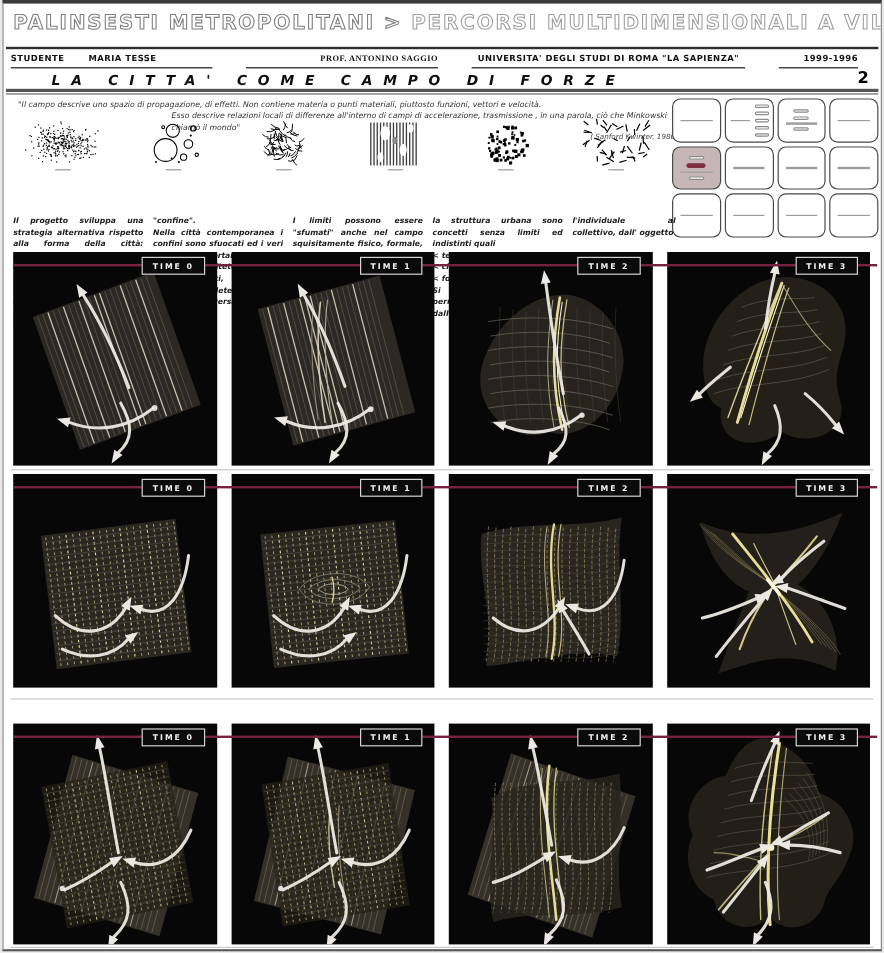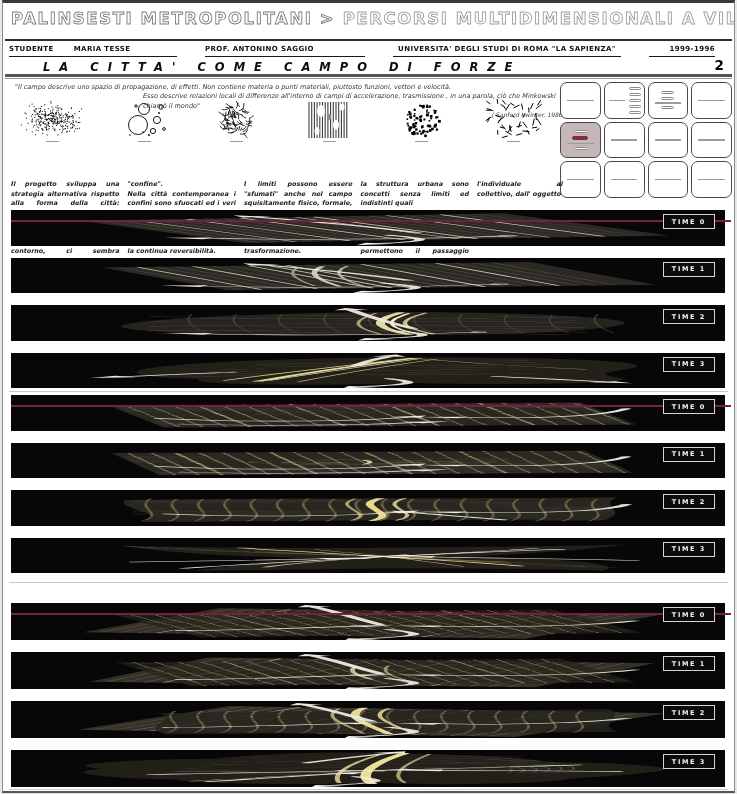--- a/index.html
+++ b/index.html
@@ -9,21 +9,21 @@
   
   .big-title{position:absolute;top:6px;left:8px;right:4px;white-space:nowrap;
     font-weight:bold;font-size:16.5px;letter-spacing:1.6px;color:#fff;
     -webkit-text-stroke:0.9px #7f7f7f;}
   .big-title .p2{-webkit-text-stroke:0.9px #9f9f9f;}
   .rule1{position:absolute;top:36px;left:2px;right:2px;height:2px;background:#2e2e2e;}
   .meta-row{position:absolute;top:42px;left:6px;right:19px;display:flex;gap:28px;
     font-size:7px;font-weight:bold;letter-spacing:.4px;color:#111;}
   .meta-cell{border-bottom:1.5px solid #1a1a1a;padding-bottom:3px;}
   .mc1{flex:0 0 168px;display:flex;gap:20px;}
-  .mc2{flex:0 0 160px;text-align:left;}
+  .mc2{flex:0 0 160px;text-align:right;font-family:Liberation Serif, serif;}
   .mc3{flex:1;text-align:center;}
   .mc4{flex:0 0 66px;text-align:right;}
   .subtitle{position:absolute;top:57px;left:40px;right:60px;text-align:left;
     font-style:italic;font-weight:bold;font-size:11.5px;letter-spacing:9px;color:#0d0d0d;}
   .pagenum{position:absolute;top:54px;right:10px;font-weight:bold;font-size:13.5px;color:#000;}
   .dblrule{position:absolute;top:71px;left:2px;right:2px;height:5px;
     background:linear-gradient(#555 0 55%,#fff 55% 72%,#9a9a9a 72% 100%);}
   
   .quote{position:absolute;top:80px;left:12px;width:552px;font-style:italic;
     font-size:6.5px;color:#333;line-height:1.45;}
@@ -45,21 +45,21 @@
   .pill{width:13px;height:3px;border:1px solid #8a8a8a;border-radius:2px;box-sizing:border-box;background:#fff;}
   .pill.solid{width:16px;height:4.5px;background:#7c2f3e;border-color:#7c2f3e;}
   .pcol{position:absolute;right:3px;top:4px;bottom:4px;display:flex;flex-direction:column;justify-content:space-between;}
   .pcol .pill{width:12px;height:3px;}
   
   .cols{position:absolute;top:141px;left:8px;width:552px;display:flex;gap:8px;}
   .col{flex:1;font-weight:bold;font-style:italic;font-size:6.4px;line-height:1.5;
     color:#1a1a1a;text-align:justify;white-space:pre-line;margin-top:36px;}
   .col:last-child{flex:0 0 86px;}
   
-  .prow{position:absolute;left:8px;right:9px;display:flex;gap:12px;flex-direction:column;}
+  .prow{position:absolute;left:8px;right:9px;display:flex;gap:12px;}
   .prow.r1{top:207px;height:178px;}
   .prow.r2{top:392px;height:178px;}
   .prow.r3{top:600px;height:184px;}
   .panel{flex:1;position:relative;background:#070707;overflow:hidden;}
   .panel svg{position:absolute;inset:0;width:100%;height:100%;}
   .rowline{position:absolute;left:0;right:-6px;top:10px;height:2px;background:#75223f;z-index:5;}
   .badge{position:absolute;top:4px;right:10px;z-index:6;font-size:6.5px;font-weight:bold;
     letter-spacing:1.6px;color:#f2f2f2;background:#0b0b0b;border:1px solid #d6d3d3;
     padding:2.5px 8px;}
   .rowsep{position:absolute;left:6px;right:6px;height:1px;background:#c9c9c9;}

